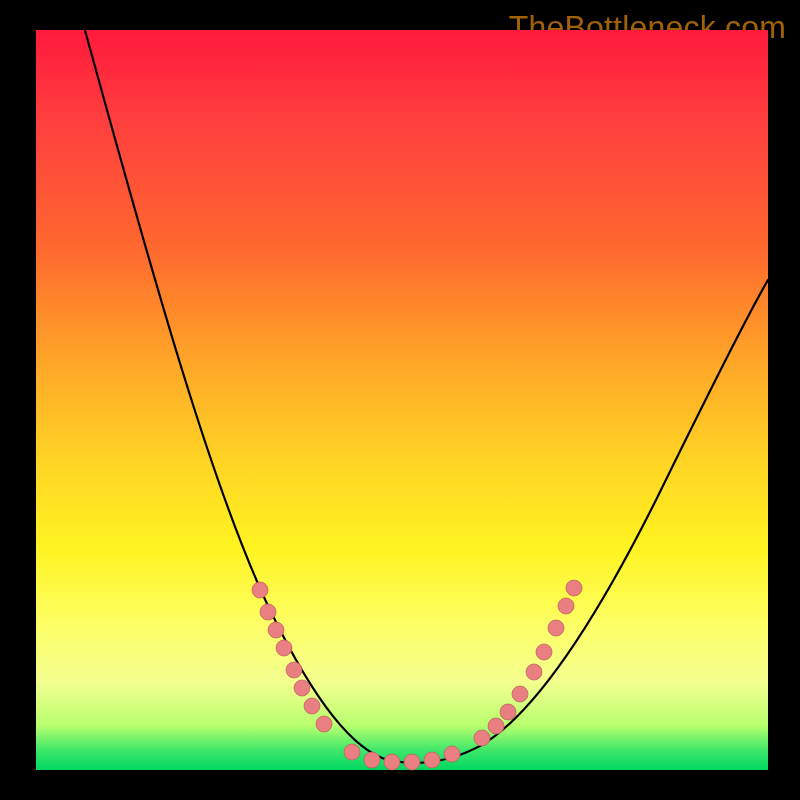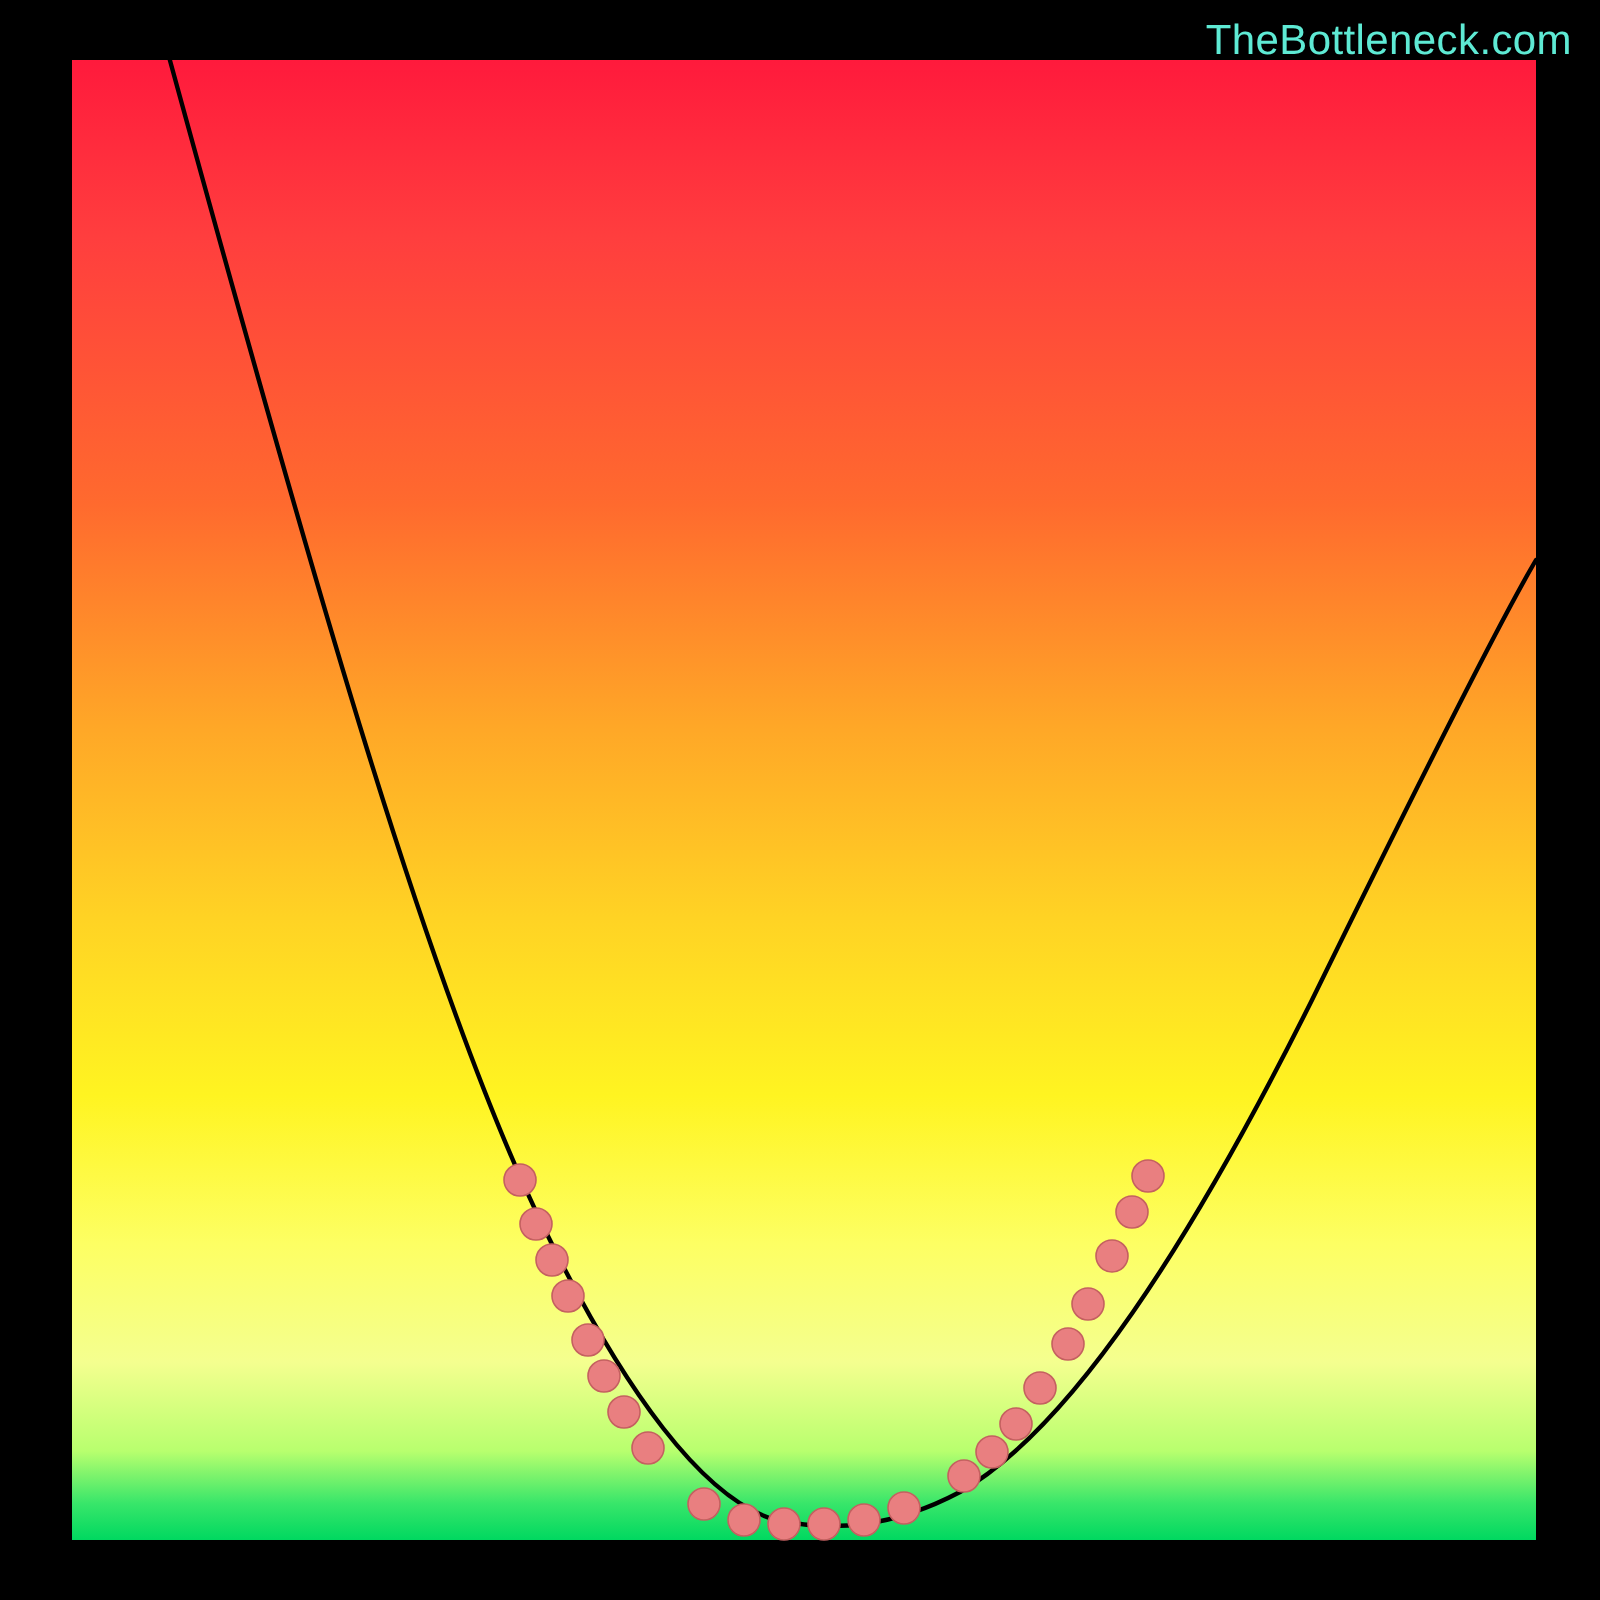--- a/index.html
+++ b/index.html
@@ -38,22 +38,22 @@
       #f4ff8f 88%,
       #b8ff6e 94%,
       #39e66a 97.5%,
       #00d860 100%
     );
   }
   .watermark {
     position: absolute;
     top: 9px;
     right: 14px;
-    color: #5eead4;
-    font-size: 21px;
+    color: #a16207;
+    font-size: 32px;
     font-weight: 500;
     letter-spacing: 0.2px;
     user-select: none;
   }
   svg.curve {
     position: absolute;
     left: 0;
     top: 0;
     width: 732px;
     height: 740px;

